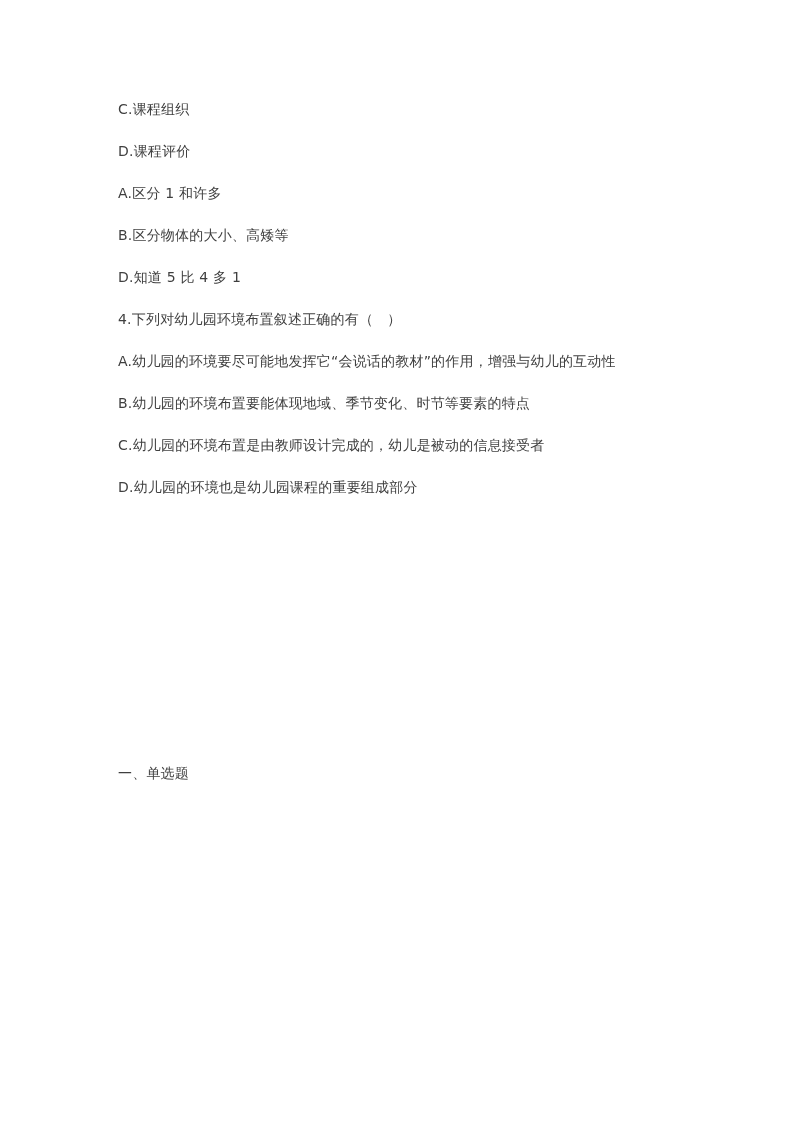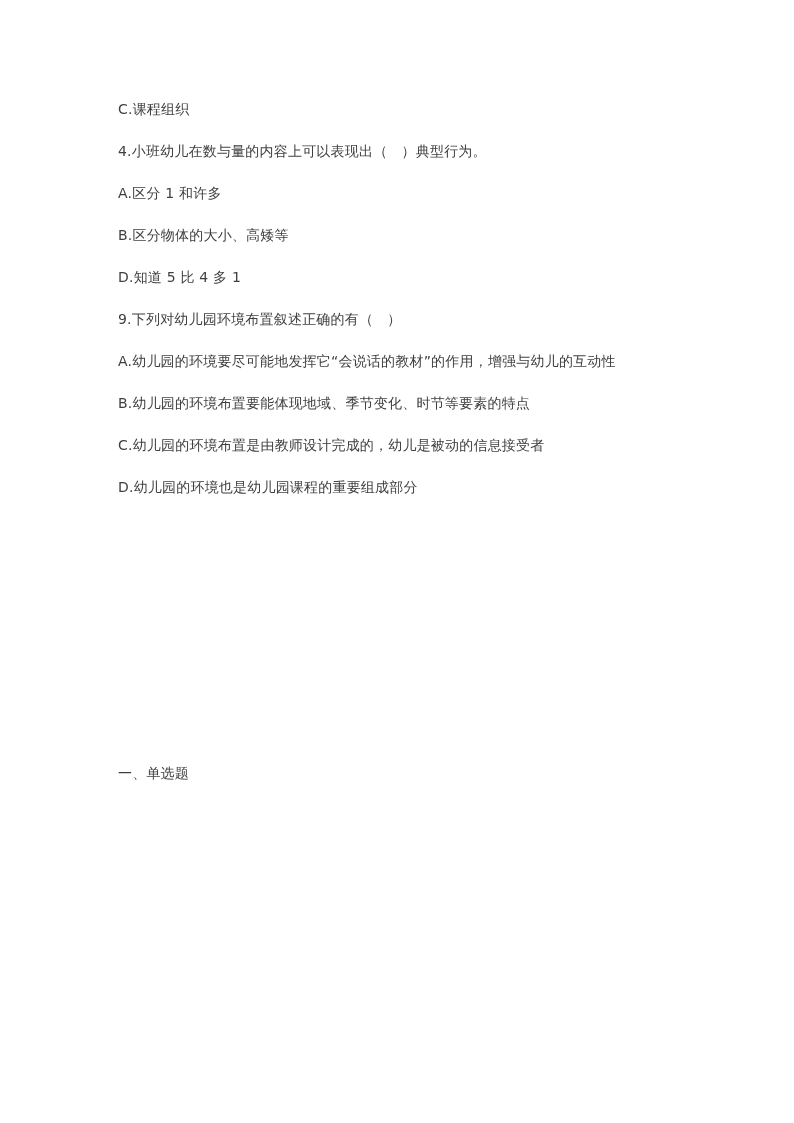--- a/index.html
+++ b/index.html
@@ -31,27 +31,27 @@
     height: 244px;
   }
 </style>
 </head>
 <body>
 
 <div class="page">
   <div class="content">
 
     <p class="doc-line">C.课程组织</p>
+    <p class="doc-line">D.课程评价</p>
 
-    <p class="doc-line">4.小班幼儿在数与量的内容上可以表现出（　）典型行为。</p>
     <p class="doc-line">A.区分 1 和许多</p>
     <p class="doc-line">B.区分物体的大小、高矮等</p>
     <p class="doc-line">D.知道 5 比 4 多 1</p>
 
-    <p class="doc-line">9.下列对幼儿园环境布置叙述正确的有（　）</p>
+    <p class="doc-line">4.下列对幼儿园环境布置叙述正确的有（　）</p>
     <p class="doc-line">A.幼儿园的环境要尽可能地发挥它“会说话的教材”的作用，增强与幼儿的互动性</p>
     <p class="doc-line">B.幼儿园的环境布置要能体现地域、季节变化、时节等要素的特点</p>
     <p class="doc-line">C.幼儿园的环境布置是由教师设计完成的，幼儿是被动的信息接受者</p>
     <p class="doc-line">D.幼儿园的环境也是幼儿园课程的重要组成部分</p>
 
     <div class="spacer"></div>
 
     <p class="doc-line">一、单选题</p>
 
   </div>

